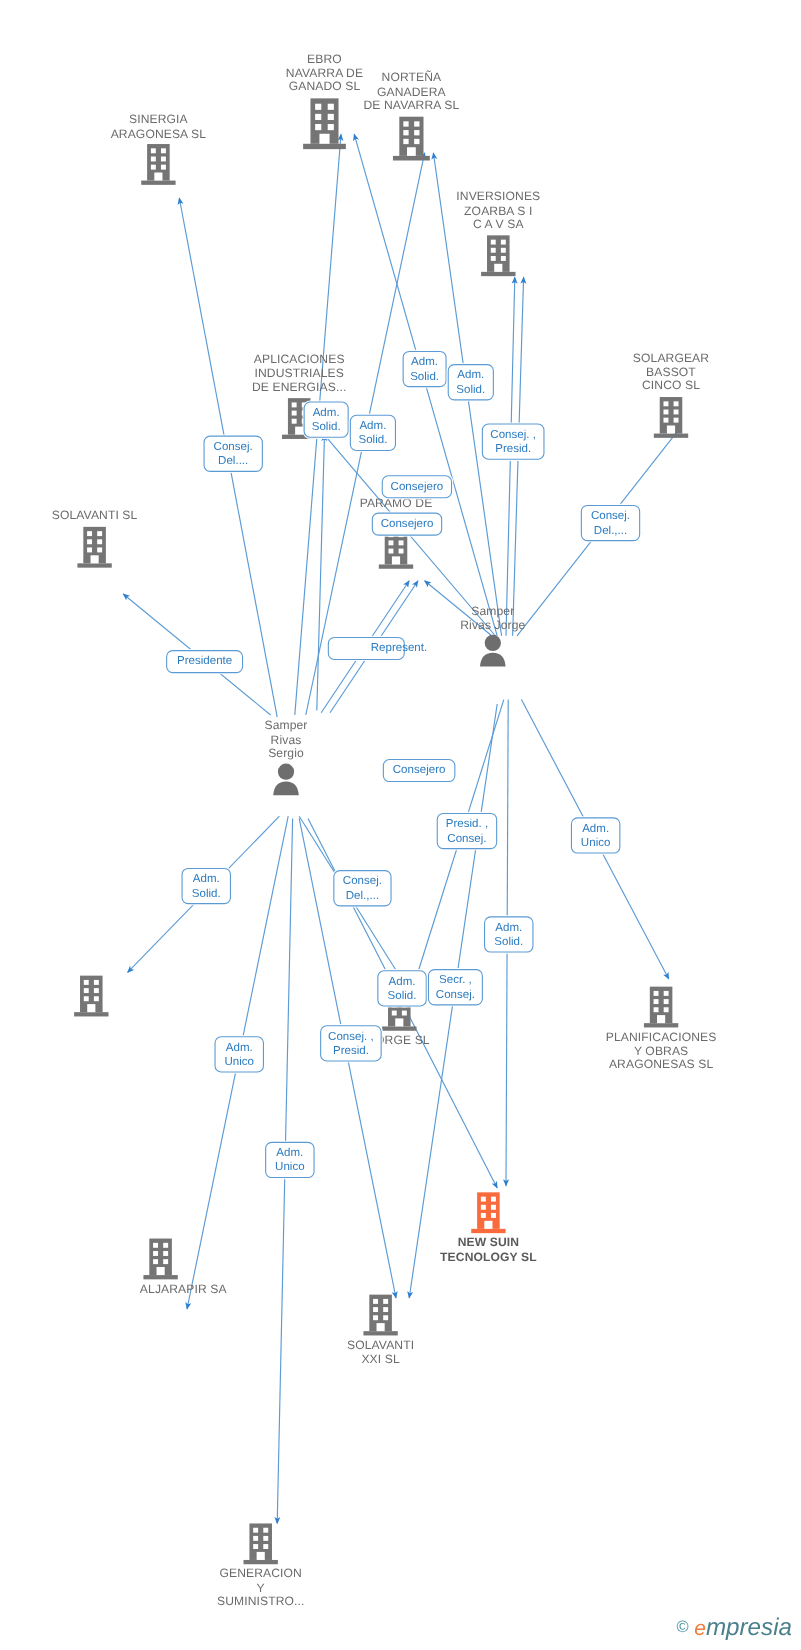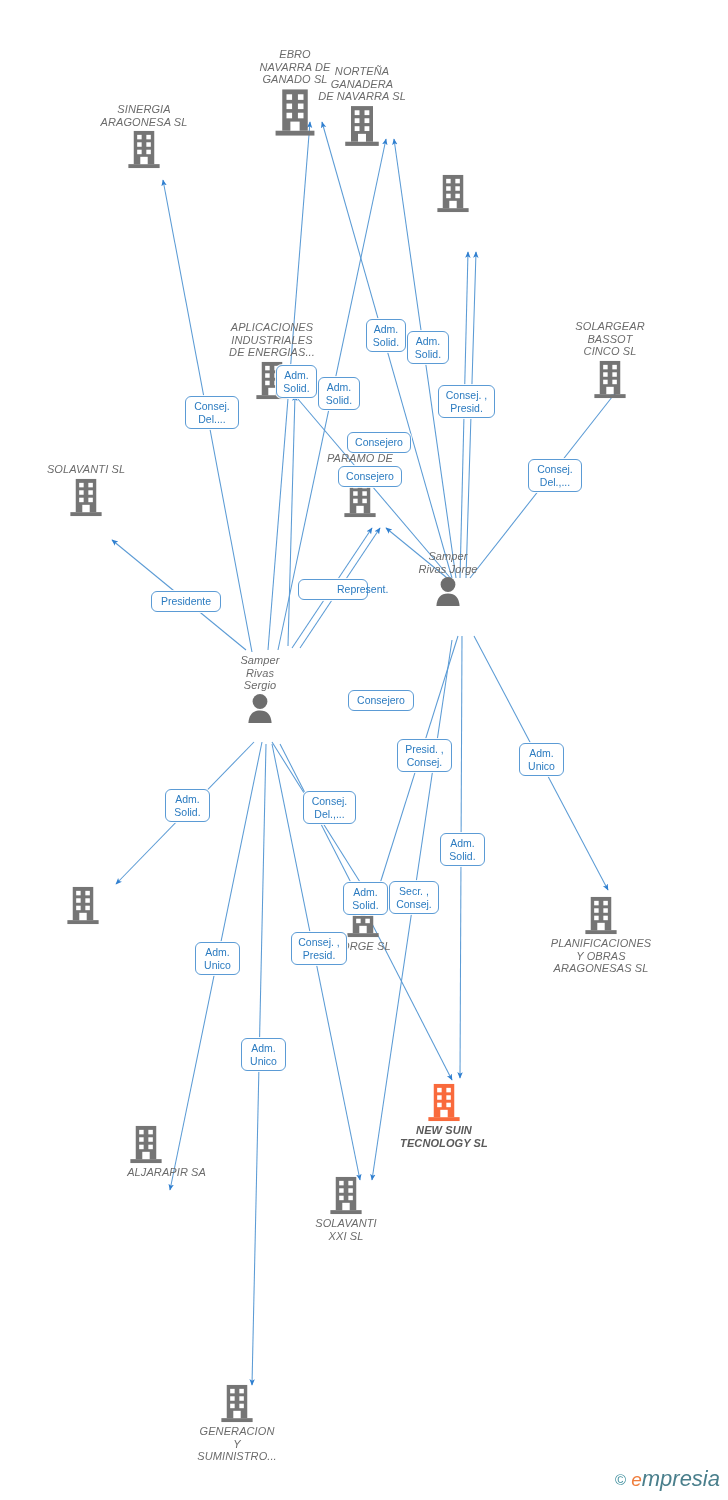--- a/index.html
+++ b/index.html
@@ -1,21 +1,21 @@
 <!DOCTYPE html>
 <html><head>
 <meta charset="utf-8">
 <style>
   html,body{margin:0;padding:0;background:#ffffff;}
   body{font-family:"Liberation Sans","DejaVu Sans",sans-serif;}
   #stage{position:relative;width:728px;height:1500px;background:#fff;overflow:hidden;}
   #edges{position:absolute;left:0;top:0;width:728px;height:1500px;}
   .node{position:absolute;text-align:center;}
   .node .glyph{display:block;margin:0 auto;}
-  .node .cap{display:block;font-size:11px;line-height:12.5px;color:#6b6b6b;white-space:pre-line;letter-spacing:.1px;font-style:italic;}
+  .node .cap{display:block;font-size:11px;line-height:12.5px;color:#6b6b6b;white-space:pre-line;letter-spacing:.1px;}
   .node.focal .cap{color:#5a5a5a;font-weight:bold;}
   .node.below .cap{margin-top:1px;}
   .node.above .cap{margin-bottom:1px;}
   .person .cap{color:#6b6b6b;}
   .rolebox{position:absolute;box-sizing:border-box;
       border:1px solid #5b9bd5;border-radius:6px;background:#ffffff;
       color:#2b7bc0;font-size:10.5px;line-height:12.5px;text-align:center;
       padding:3px 5px;white-space:pre-line;
       box-shadow:0 0 0 1px rgba(255,255,255,.9);}
   .wm{position:absolute;right:8px;bottom:8px;display:flex;align-items:center;gap:5px;font-size:17px;}
@@ -69,21 +69,21 @@
     <rect x="7.5" y="2" width="21" height="34" fill="#757575"></rect>
     <rect x="2" y="36" width="32" height="4" fill="#757575"></rect>
     <rect x="11" y="6" width="4.6" height="4.6" fill="#fff"></rect>
     <rect x="20.4" y="6" width="4.6" height="4.6" fill="#fff"></rect>
     <rect x="11" y="13.6" width="4.6" height="4.6" fill="#fff"></rect>
     <rect x="20.4" y="13.6" width="4.6" height="4.6" fill="#fff"></rect>
     <rect x="11" y="21.2" width="4.6" height="4.6" fill="#fff"></rect>
     <rect x="20.4" y="21.2" width="4.6" height="4.6" fill="#fff"></rect>
     <rect x="14.2" y="28.5" width="7.6" height="7.5" fill="#fff"></rect>
   </svg></span></div>
-      <div class="node above" style="left: 302px; top: 65px; width: 120px;"><span class="cap">NORTEÑA
+      <div class="node above" style="left: 314px; top: 65px; width: 120px;"><span class="cap">NORTEÑA
 GANADERA
 DE NAVARRA SL</span><span><svg class="glyph" width="38" height="44" viewBox="0 0 36 42" xmlns="http://www.w3.org/2000/svg">
     <rect x="7.5" y="2" width="21" height="34" fill="#757575"></rect>
     <rect x="2" y="36" width="32" height="4" fill="#757575"></rect>
     <rect x="11" y="6" width="4.6" height="4.6" fill="#fff"></rect>
     <rect x="20.4" y="6" width="4.6" height="4.6" fill="#fff"></rect>
     <rect x="11" y="13.6" width="4.6" height="4.6" fill="#fff"></rect>
     <rect x="20.4" y="13.6" width="4.6" height="4.6" fill="#fff"></rect>
     <rect x="11" y="21.2" width="4.6" height="4.6" fill="#fff"></rect>
     <rect x="20.4" y="21.2" width="4.6" height="4.6" fill="#fff"></rect>
@@ -94,21 +94,23 @@
     <rect x="7.5" y="2" width="21" height="34" fill="#757575"></rect>
     <rect x="2" y="36" width="32" height="4" fill="#757575"></rect>
     <rect x="11" y="6" width="4.6" height="4.6" fill="#fff"></rect>
     <rect x="20.4" y="6" width="4.6" height="4.6" fill="#fff"></rect>
     <rect x="11" y="13.6" width="4.6" height="4.6" fill="#fff"></rect>
     <rect x="20.4" y="13.6" width="4.6" height="4.6" fill="#fff"></rect>
     <rect x="11" y="21.2" width="4.6" height="4.6" fill="#fff"></rect>
     <rect x="20.4" y="21.2" width="4.6" height="4.6" fill="#fff"></rect>
     <rect x="14.2" y="28.5" width="7.6" height="7.5" fill="#fff"></rect>
   </svg></span></div>
-      <div class="node above" style="left: 393px; top: 173px; width: 120px;"><span><svg class="glyph" width="36" height="41" viewBox="0 0 36 42" xmlns="http://www.w3.org/2000/svg">
+      <div class="node above" style="left: 393px; top: 173px; width: 120px;"><span class="cap">INVERSIONES
+ZOARBA S I
+C A V SA</span><span><svg class="glyph" width="36" height="41" viewBox="0 0 36 42" xmlns="http://www.w3.org/2000/svg">
     <rect x="7.5" y="2" width="21" height="34" fill="#757575"></rect>
     <rect x="2" y="36" width="32" height="4" fill="#757575"></rect>
     <rect x="11" y="6" width="4.6" height="4.6" fill="#fff"></rect>
     <rect x="20.4" y="6" width="4.6" height="4.6" fill="#fff"></rect>
     <rect x="11" y="13.6" width="4.6" height="4.6" fill="#fff"></rect>
     <rect x="20.4" y="13.6" width="4.6" height="4.6" fill="#fff"></rect>
     <rect x="11" y="21.2" width="4.6" height="4.6" fill="#fff"></rect>
     <rect x="20.4" y="21.2" width="4.6" height="4.6" fill="#fff"></rect>
     <rect x="14.2" y="28.5" width="7.6" height="7.5" fill="#fff"></rect>
   </svg></span></div>

